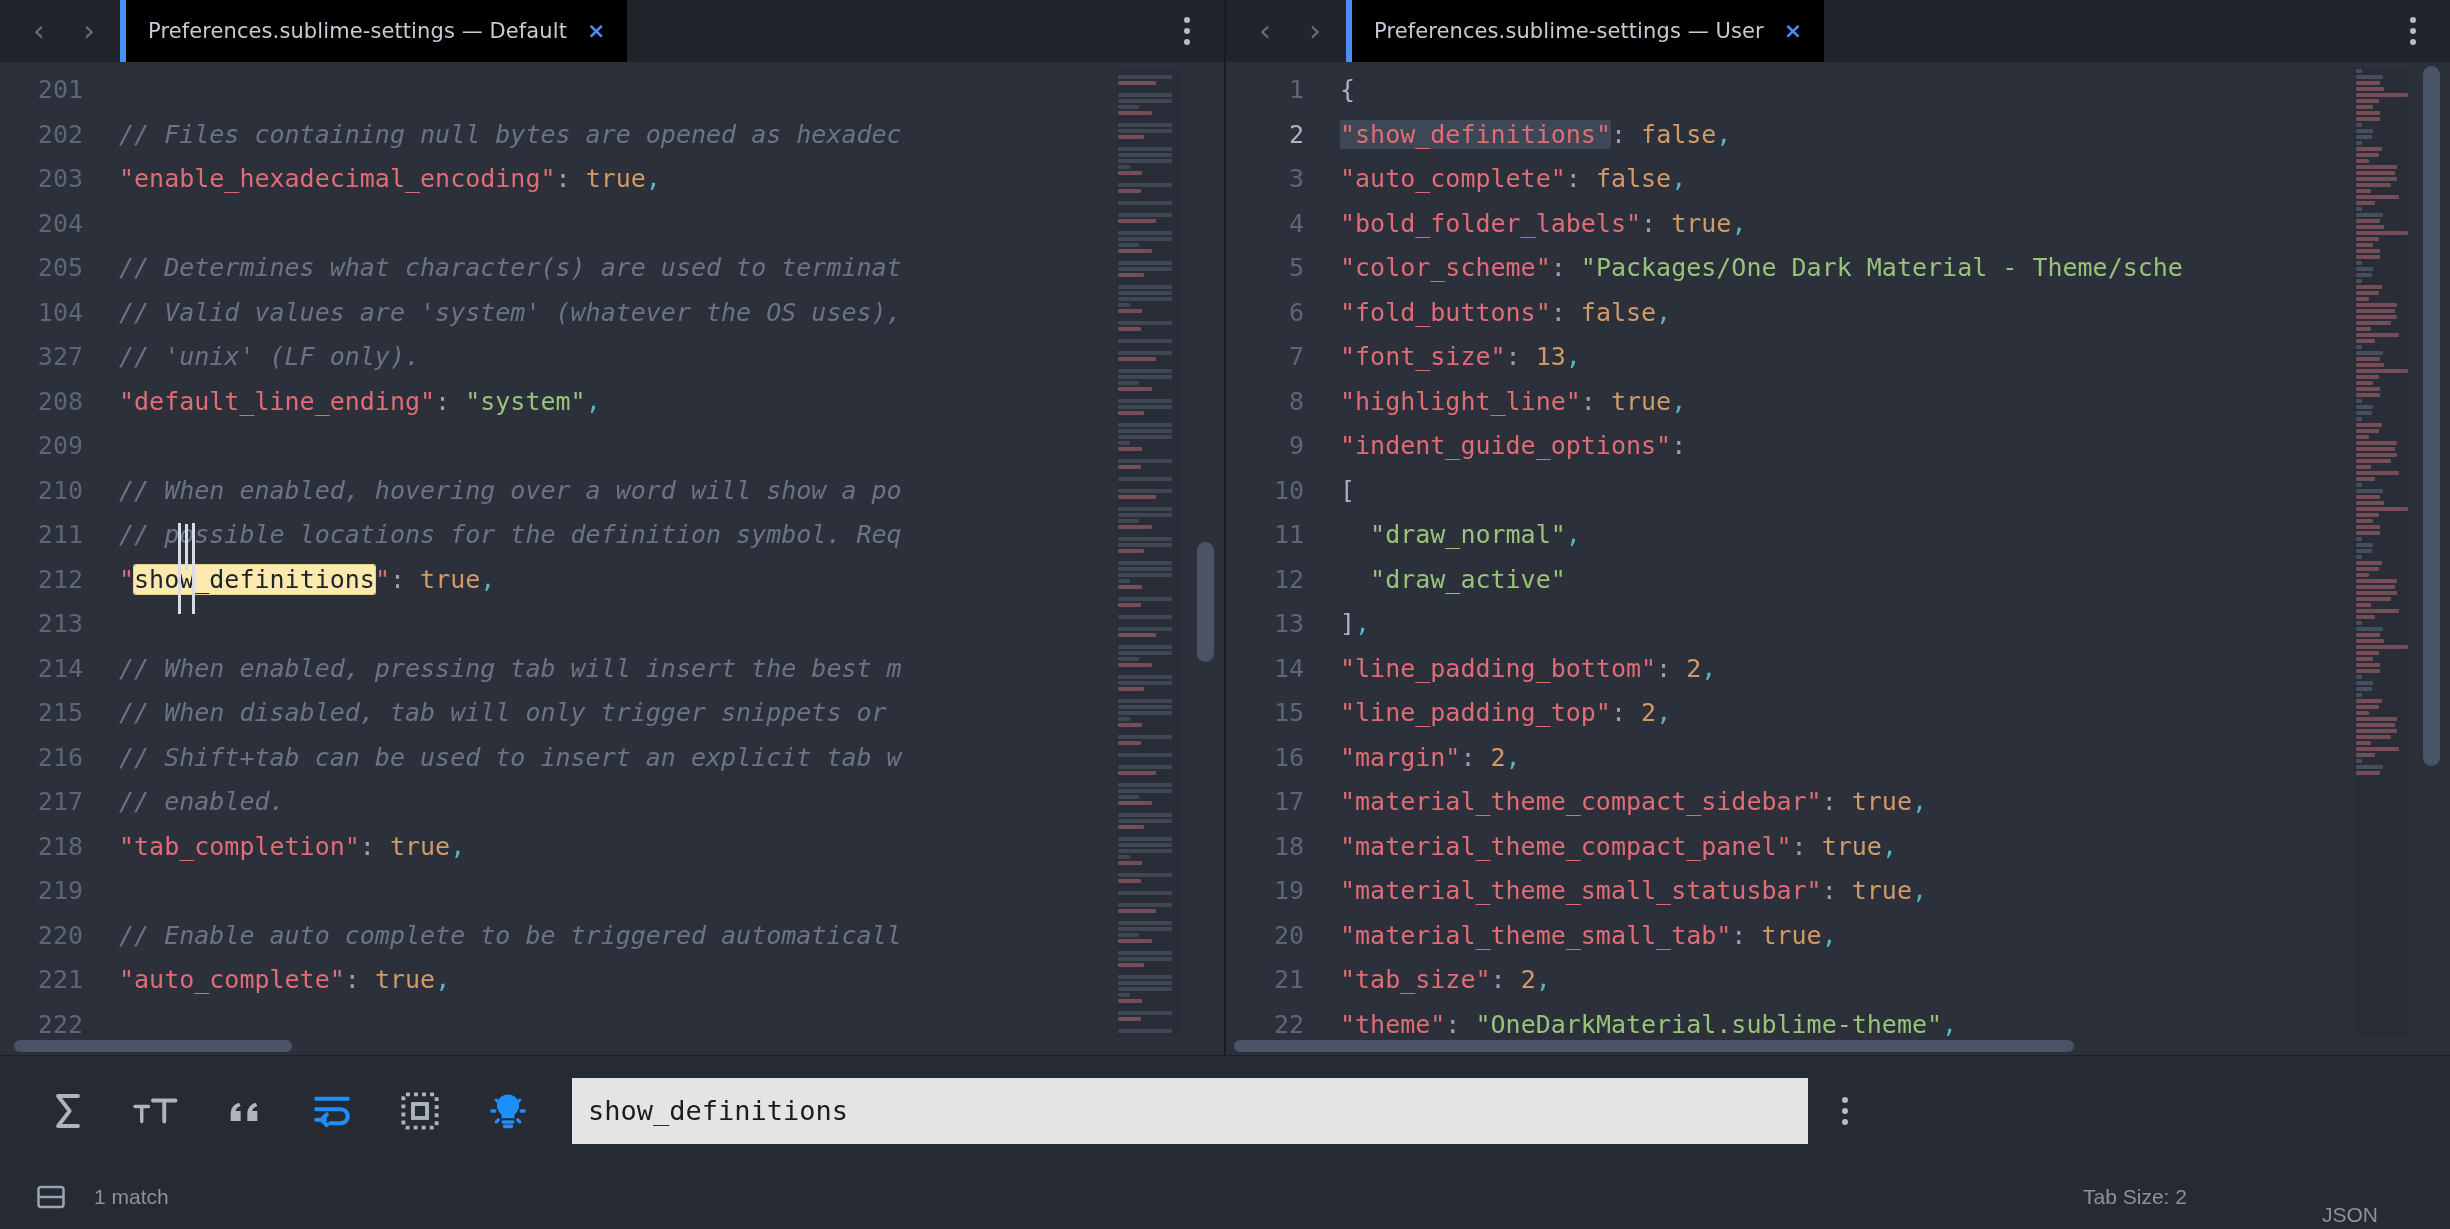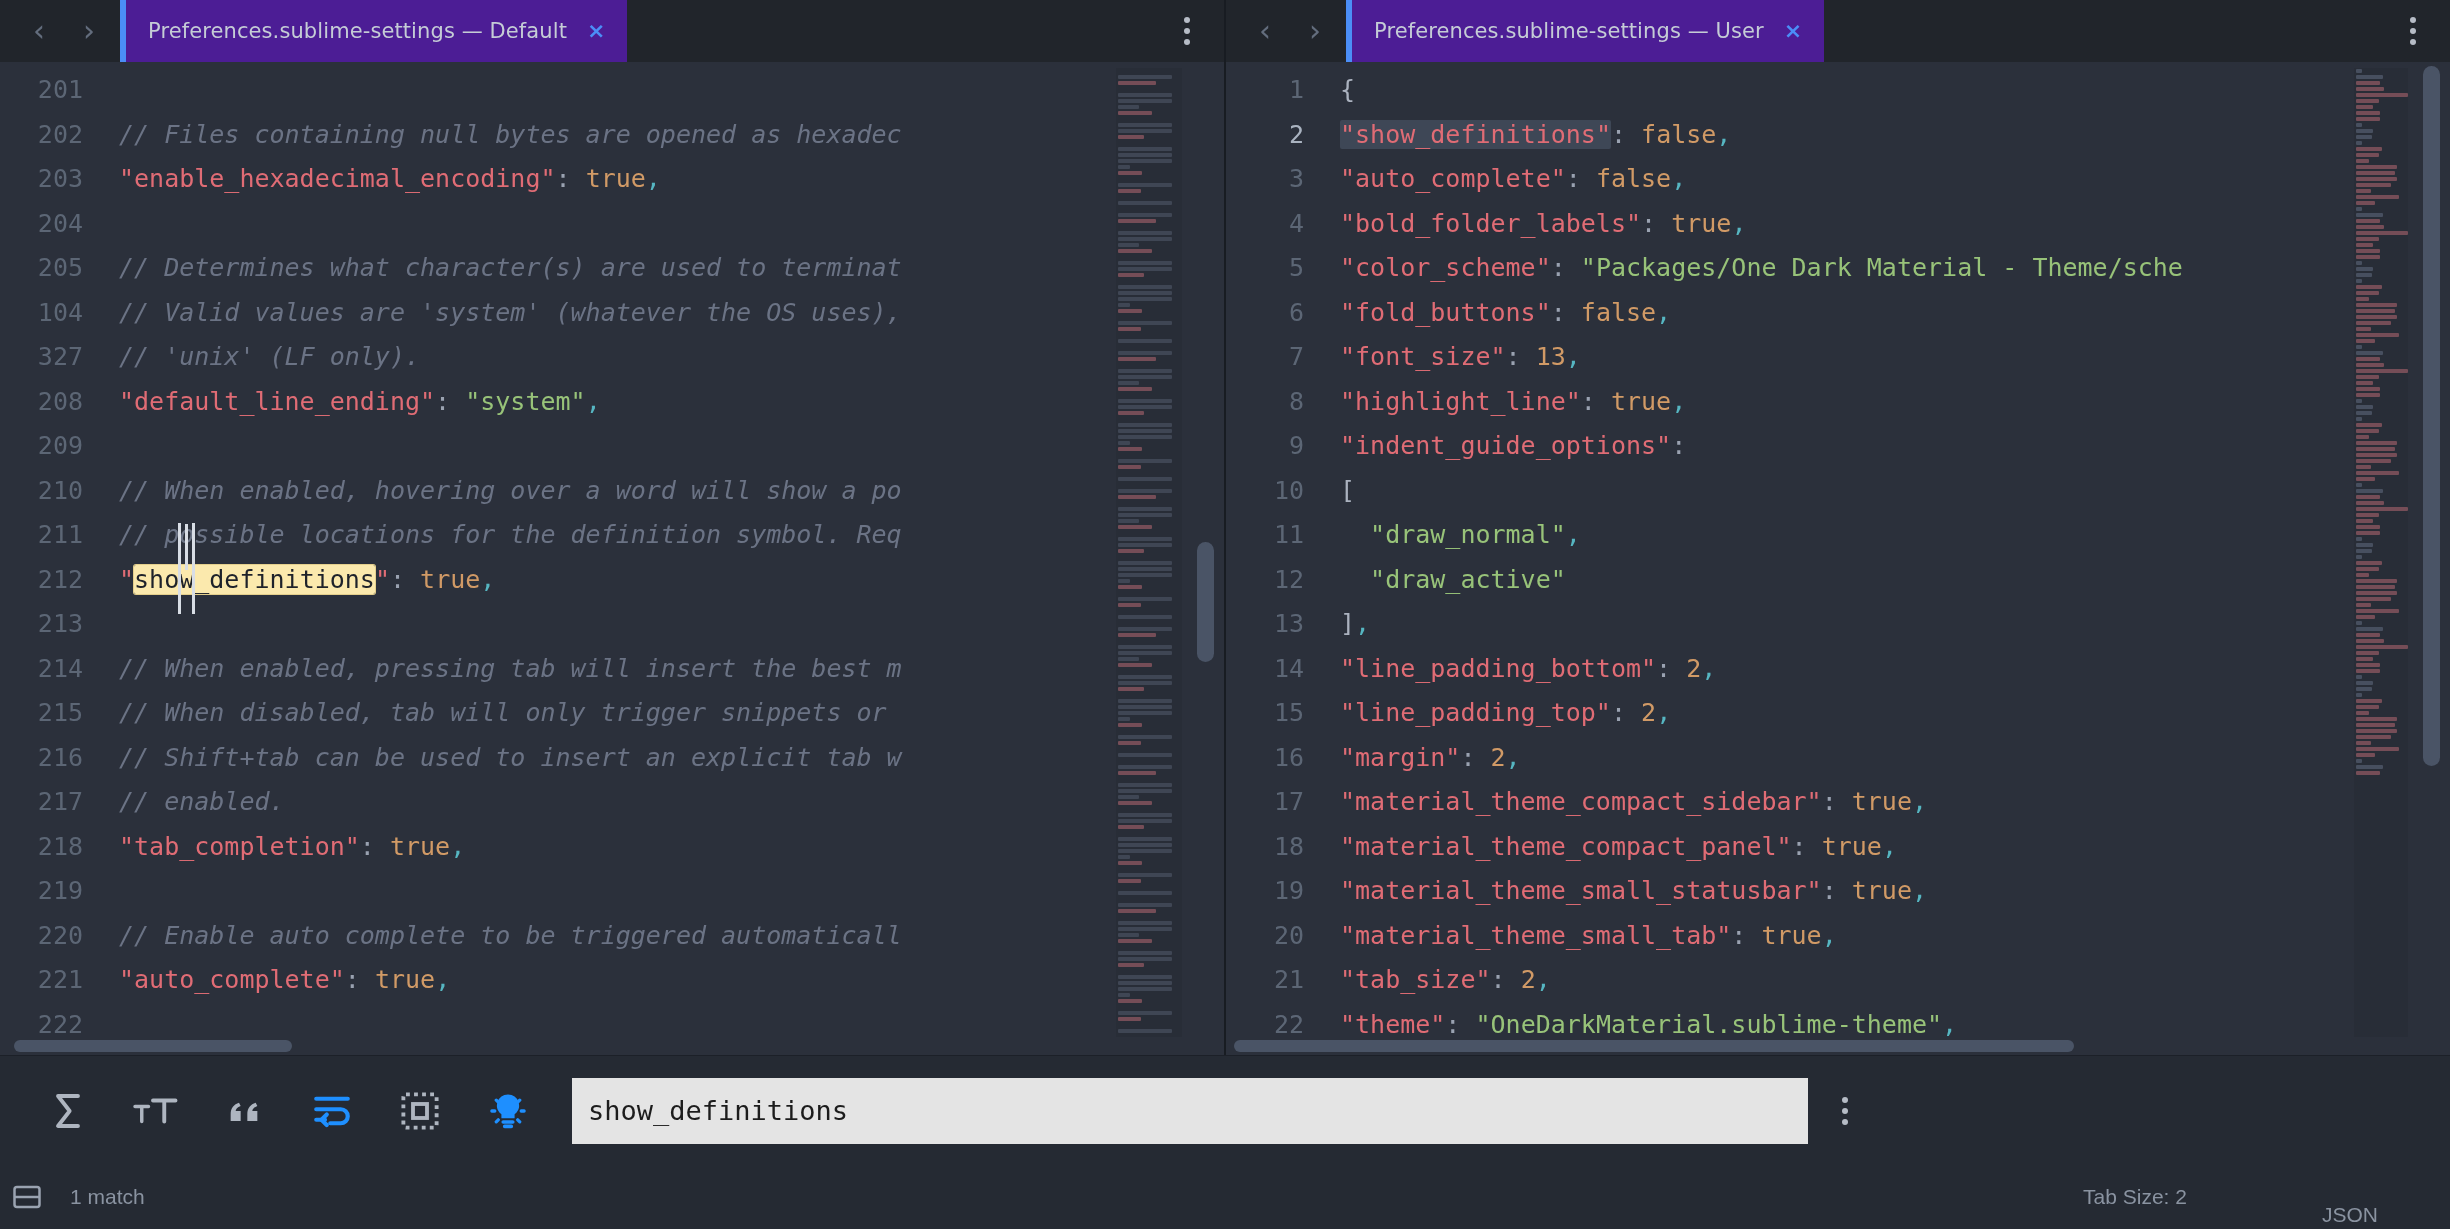--- a/index.html
+++ b/index.html
@@ -28,21 +28,21 @@
   .navbtn {
     width: 34px; height: 40px;
     display:flex; align-items:center; justify-content:center;
     color:#636d7d; font-size: 30px; line-height:1;
     font-family:"DejaVu Sans", sans-serif;
     cursor:pointer;
   }
   .tabs { display:flex; align-items:stretch; margin-left: 14px; }
   .tab {
     display:flex; align-items:center;
-    background:#4c1d95;
+    background:#000000;
     padding: 0 18px 0 0;
     position: relative;
     height: 100%;
     min-width: 10px;
   }
   .tab .tab-accent {
     width: 6px; height: 100%;
     background:#4b8ef7;
     flex: 0 0 6px;
   }
@@ -205,21 +205,21 @@
   .faction.findprev { width: 206px; }
   .faction.findall  { width: 196px; }
 
   
   .statusbar {
     flex: 0 0 64px; height: 64px;
     background:#252a33;
     display:flex; align-items:center;
     position:relative;
   }
-  .sb-left { display:flex; align-items:center; padding-left: 12px; gap: 28px; }
+  .sb-left { display:flex; align-items:center; padding-left: 36px; gap: 28px; }
   .sb-sidebar-icon { width: 30px; height: 30px; cursor:pointer; }
   .sb-text { color:#8a93a1; font-size: 21px; font-family:"Liberation Sans", sans-serif; }
   .sb-right { position:absolute; right: 0; display:flex; align-items:center; }
   .sb-item { color:#8a93a1; font-size: 21px; font-family:"Liberation Sans", sans-serif; text-align:center; cursor:pointer; }
   .sb-item.tabsize { width: 230px; }
   .sb-item.syntax  { width: 200px; margin-top: 36px; }
 </style>
 </head>
 <body>
 

